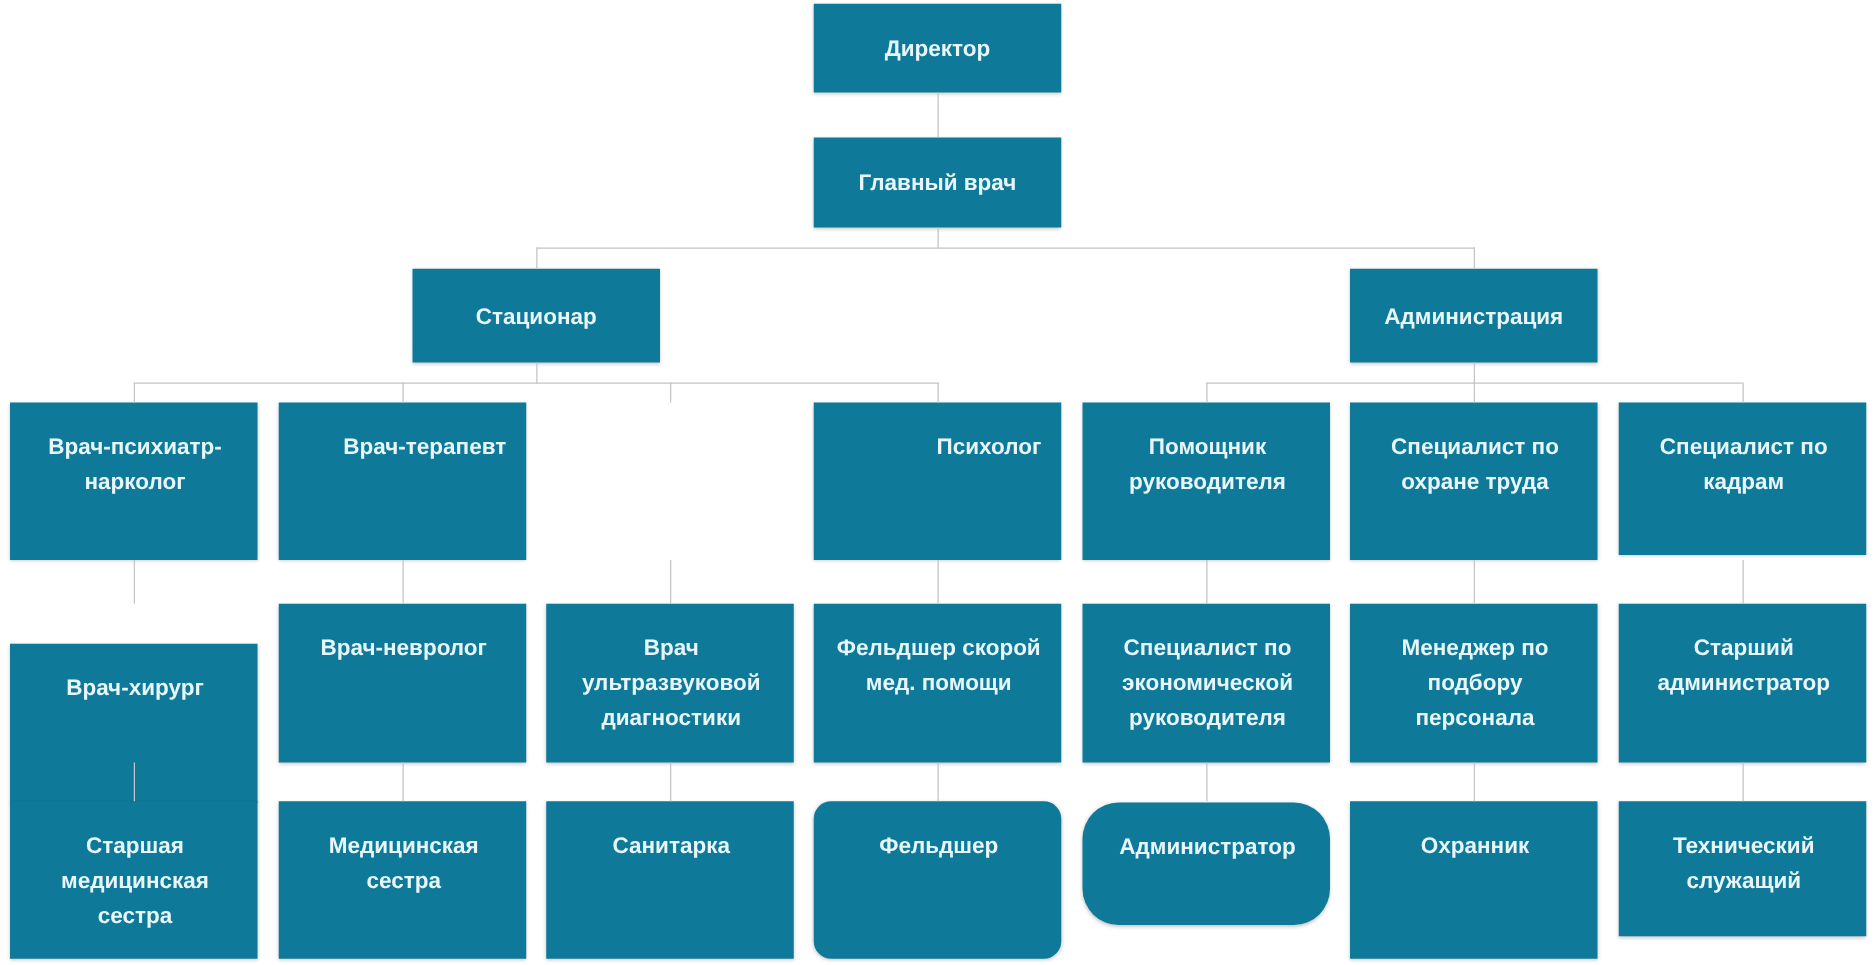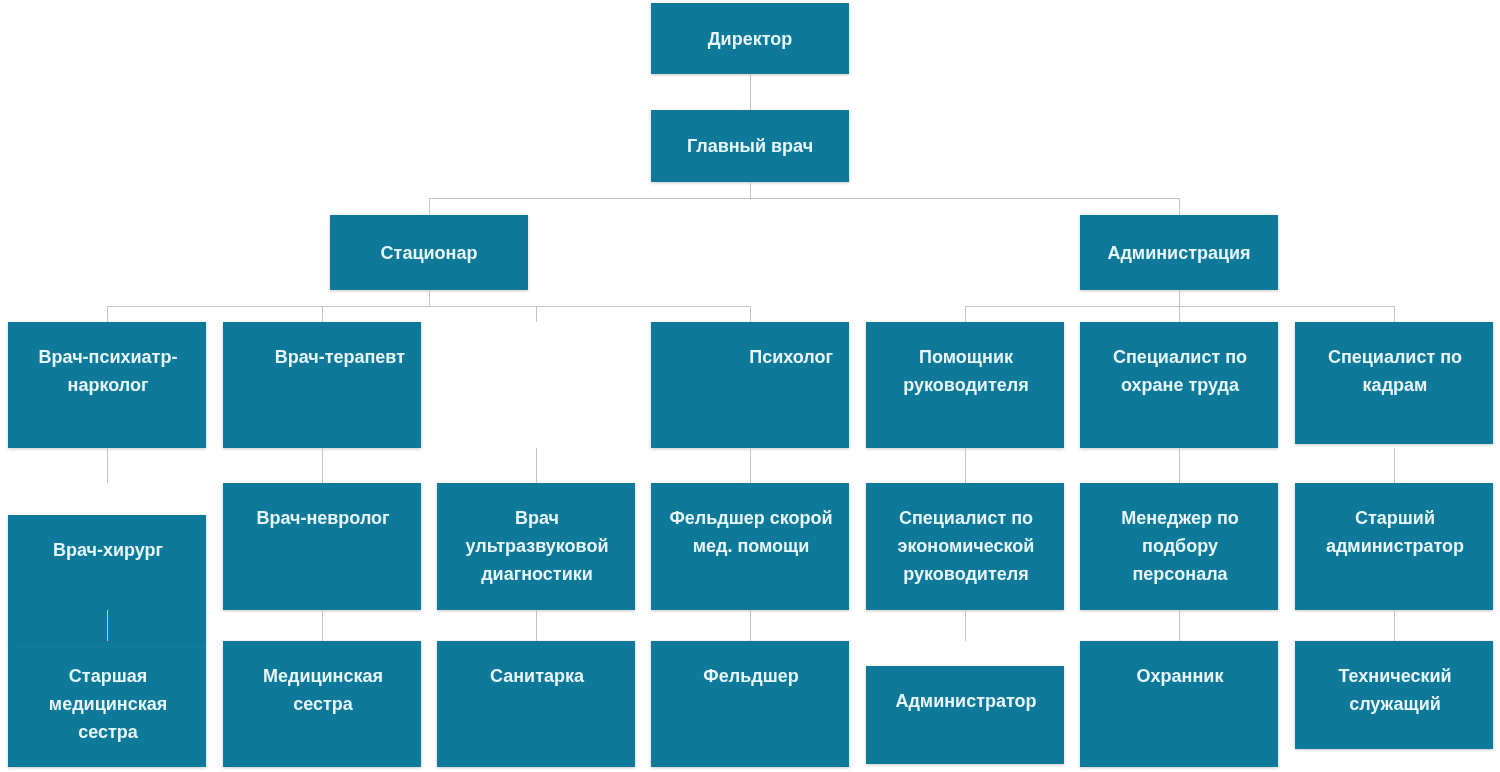--- a/index.html
+++ b/index.html
@@ -65,22 +65,22 @@
   <div class="node top" style="left:223px; top:483px; width:198px; height:127px;">Врач-невролог</div>
   <div class="node top" style="left:437px; top:483px; width:198px; height:127px;">Врач ультразвуковой диагностики</div>
   <div class="node top" style="left:651px; top:483px; width:198px; height:127px;">Фельдшер скорой мед. помощи</div>
   <div class="node top" style="left:866px; top:483px; width:198px; height:127px;">Специалист по экономической руководителя</div>
   <div class="node top" style="left:1080px; top:483px; width:198px; height:127px;">Менеджер по подбору персонала</div>
   <div class="node top" style="left:1295px; top:483px; width:198px; height:127px;">Старший администратор</div>
 
   <div class="node top" style="left:8px; top:641px; width:198px; height:126px;">Старшая медицинская сестра</div>
   <div class="node top" style="left:223px; top:641px; width:198px; height:126px;">Медицинская сестра</div>
   <div class="node top" style="left:437px; top:641px; width:198px; height:126px;">Санитарка</div>
-  <div class="node top" style="left:651px; top:641px; width:198px; height:126px;">Фельдшер</div>
-  <div class="node top" style="left:866px; top:666px; width:198px; height:98px;">Администратор</div>
+  <div class="node top" style="left:651px; top:641px; width:198px; height:126px;border-radius:14px;">Фельдшер</div>
+  <div class="node top" style="left:866px; top:642px; width:198px; height:98px;border-radius:29px;">Администратор</div>
   <div class="node top" style="left:1080px; top:641px; width:198px; height:126px;">Охранник</div>
   <div class="node top" style="left:1295px; top:641px; width:198px; height:108px;">Технический служащий</div>
 
   <div class="line" style="left:750px; top:74px; width:1px; height:36px;"></div>
   <div class="line" style="left:750px; top:182px; width:1px; height:17px;"></div>
   <div class="line" style="left:429px; top:198px; width:751px; height:1px;"></div>
   <div class="line" style="left:429px; top:198px; width:1px; height:17px;"></div>
   <div class="line" style="left:1179px; top:198px; width:1px; height:17px;"></div>
 
   <div class="line" style="left:429px; top:290px; width:1px; height:17px;"></div>

